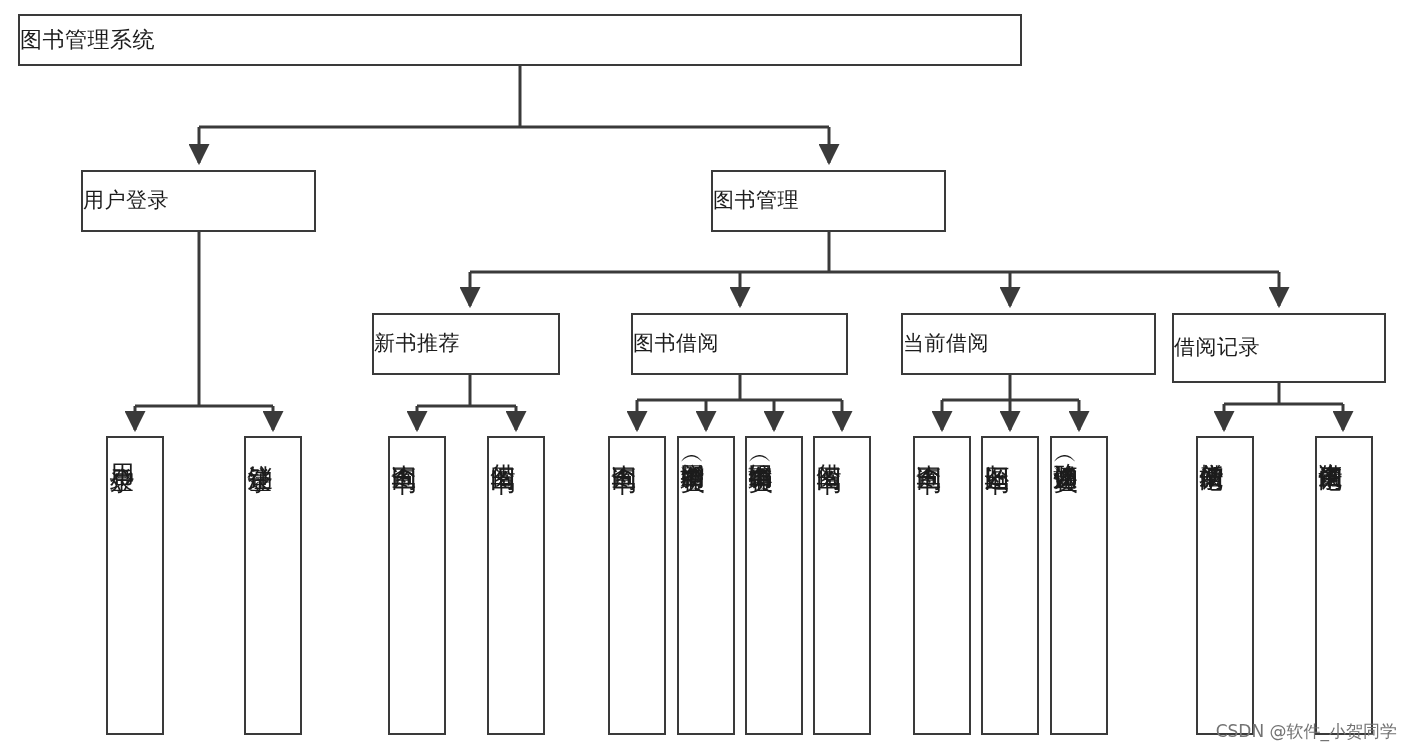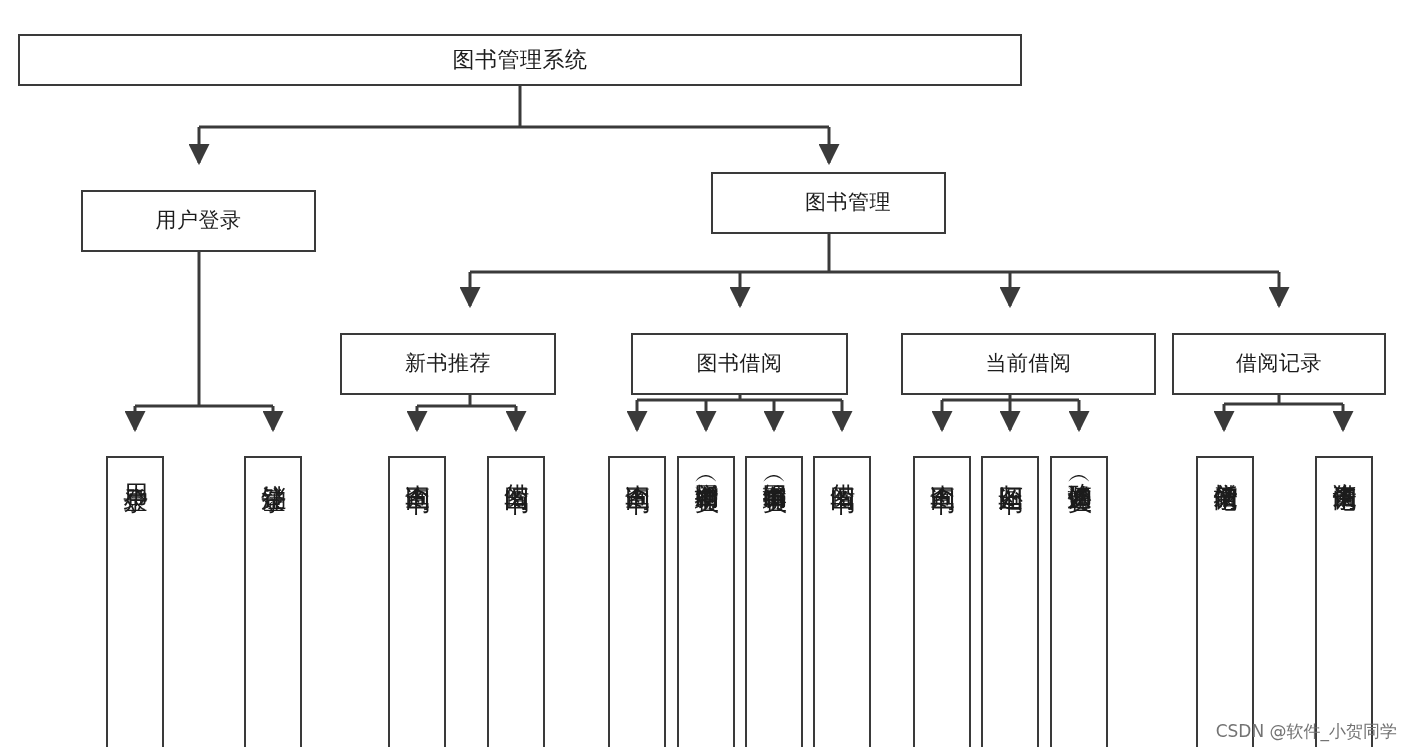--- a/index.html
+++ b/index.html
@@ -23,24 +23,23 @@
     height: 747px;
     pointer-events: none;
   }
   .node {
     position: absolute;
     box-sizing: border-box;
     background: #ffffff;
     border: 2px solid #3a3a3a;
     display: flex;
     align-items: center;
-    justify-content: center;
+    justify-content: flex-start;
     color: #1c1c1c;
     z-index: 2;
-    margin-top: 20px;
   }
   .node-label {
     display: block;
     text-align: center;
     letter-spacing: 0.5px;
     line-height: 1.22;
   }
   
   .h .node-label {
     font-size: 21px;
@@ -131,34 +130,34 @@
     </g>
   </svg>
 
   <div class="node h root" style="left:18px; top:14px; width:1004px; height:52px;">
     <span class="node-label">图书管理系统</span>
   </div>
 
   <div class="node h" style="left:81px; top:170px; width:235px; height:62px;">
     <span class="node-label">用户登录</span>
   </div>
-  <div class="node h" style="left:711px; top:152px; width:235px; height:62px;padding-left:39px;">
+  <div class="node h" style="left:711px; top:170px; width:235px; height:62px;">
     <span class="node-label">图书管理</span>
   </div>
 
-  <div class="node h" style="left:340px; top:313px; width:216px; height:62px;">
+  <div class="node h" style="left:372px; top:313px; width:188px; height:62px;">
     <span class="node-label">新书推荐</span>
   </div>
   <div class="node h" style="left:631px; top:313px; width:217px; height:62px;">
     <span class="node-label">图书借阅</span>
   </div>
   <div class="node h" style="left:901px; top:313px; width:255px; height:62px;">
     <span class="node-label">当前借阅</span>
   </div>
-  <div class="node h" style="left:1172px; top:313px; width:214px; height:62px;">
+  <div class="node h" style="left:1172px; top:313px; width:214px; height:70px;">
     <span class="node-label">借阅记录</span>
   </div>
 
   <div class="node v" style="left:106px; top:436px; width:58px; height:299px;">
     <span class="node-label">用户登录</span>
   </div>
   <div class="node v" style="left:244px; top:436px; width:58px; height:299px;">
     <span class="node-label">注销登录</span>
   </div>
 

